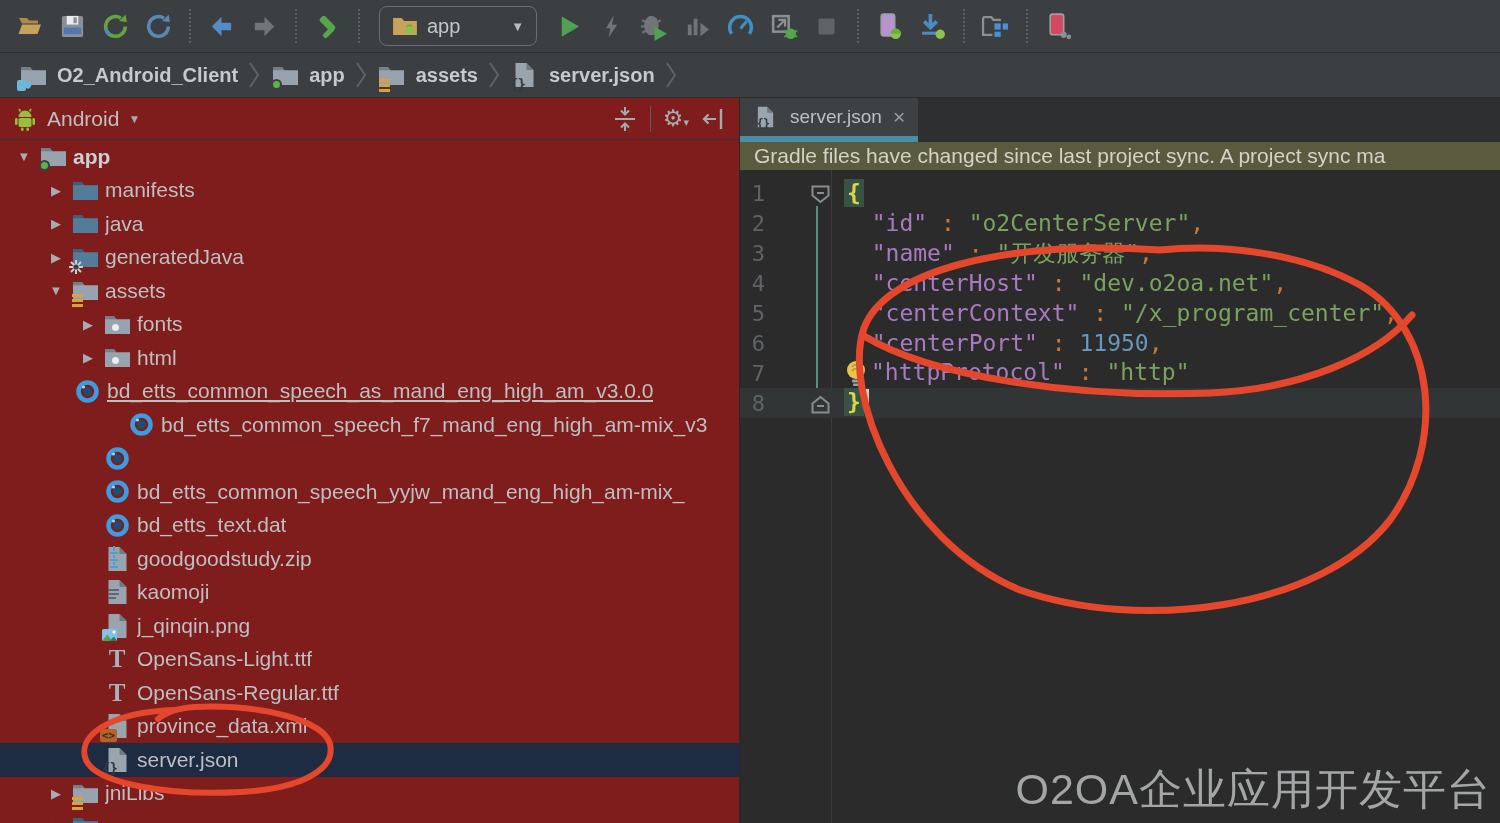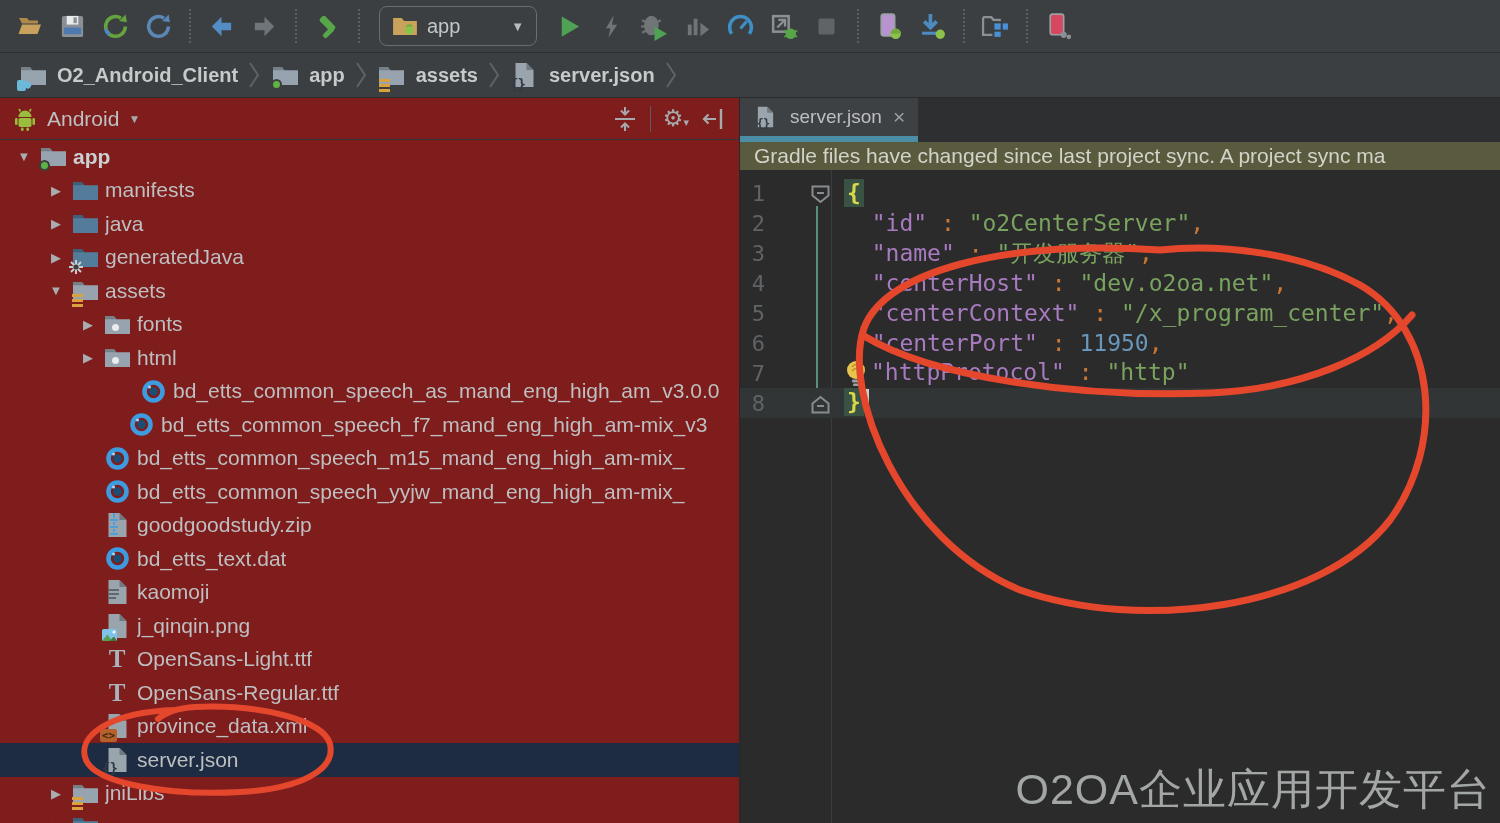--- a/index.html
+++ b/index.html
@@ -413,21 +413,21 @@
             <span class="chev">▶</span>
             <span class="ticon">
               <svg width="27" height="21" viewBox="0 0 27 21">
                 <path d="M1 2h9l2.6 3.2H26V20H1z" fill="#97A3AE"></path>
                 <path d="M1 2h9l2.6 3.2H1z" fill="rgba(0,0,0,.22)"></path>
               </svg>
               <span class="bdg" style="left:10px;bottom:7px;width:7px;height:7px;border-radius:50%;background:#E9EBEC"></span>
             </span>
             <span class="tlabel">html</span>
           </div>
-          <div class="tree-row" style="padding-left: 110px;">
+          <div class="tree-row" style="padding-left: 44px; text-decoration: underline;">
             <span class="chev"></span>
             <span class="ticon">
               <svg width="25" height="25" viewBox="0 0 25 25">
                 <circle cx="12.5" cy="12.5" r="9" fill="none" stroke="#3D9BE0" stroke-width="4.6"></circle>
                 <circle cx="12.5" cy="12.5" r="4.2" fill="#1B4E75"></circle>
                 <circle cx="8.5" cy="8" r="1.6" fill="#9FD4F5"></circle>
               </svg>
             </span>
             <span class="tlabel">bd_etts_common_speech_as_mand_eng_high_am_v3.0.0</span>
           </div>
@@ -444,63 +444,62 @@
           </div>
           <div class="tree-row" style="padding-left: 74px;">
             <span class="chev"></span>
             <span class="ticon">
               <svg width="25" height="25" viewBox="0 0 25 25">
                 <circle cx="12.5" cy="12.5" r="9" fill="none" stroke="#3D9BE0" stroke-width="4.6"></circle>
                 <circle cx="12.5" cy="12.5" r="4.2" fill="#1B4E75"></circle>
                 <circle cx="8.5" cy="8" r="1.6" fill="#9FD4F5"></circle>
               </svg>
             </span>
-            <span class="tlabel">bd_etts_common_speech_m15_mand_eng_high_am-mix_</span>
           </div>
           <div class="tree-row" style="padding-left: 74px;">
             <span class="chev"></span>
             <span class="ticon">
               <svg width="25" height="25" viewBox="0 0 25 25">
                 <circle cx="12.5" cy="12.5" r="9" fill="none" stroke="#3D9BE0" stroke-width="4.6"></circle>
                 <circle cx="12.5" cy="12.5" r="4.2" fill="#1B4E75"></circle>
                 <circle cx="8.5" cy="8" r="1.6" fill="#9FD4F5"></circle>
               </svg>
             </span>
             <span class="tlabel">bd_etts_common_speech_yyjw_mand_eng_high_am-mix_</span>
+          </div>
+          <div class="tree-row" style="padding-left: 74px;">
+            <span class="chev"></span>
+            <span class="ticon">
+              <svg width="25" height="25" viewBox="0 0 25 25">
+                <circle cx="12.5" cy="12.5" r="9" fill="none" stroke="#3D9BE0" stroke-width="4.6"></circle>
+                <circle cx="12.5" cy="12.5" r="4.2" fill="#1B4E75"></circle>
+                <circle cx="8.5" cy="8" r="1.6" fill="#9FD4F5"></circle>
+              </svg>
+            </span>
+            <span class="tlabel">bd_etts_text.dat</span>
           </div>
           <div class="tree-row" style="padding-left: 74px;">
             <span class="chev"></span>
             <span class="ticon">
               <svg width="21" height="26" viewBox="0 0 21 26">
                 <path d="M1.5 1h11l7 7v17h-18z" fill="#99A4AD"></path>
                 <path d="M12.5 1l7 7h-7z" fill="#6F7981"></path>
               </svg>
               <svg class="bdg" style="left:7px;top:0" width="10" height="27">
                 <g stroke="#4C9FD9" stroke-width="2">
                   <line x1="5" y1="1" x2="5" y2="6"></line>
                   <line x1="1" y1="8" x2="9" y2="8"></line>
                   <line x1="5" y1="10" x2="5" y2="13"></line>
                   <line x1="1" y1="15" x2="9" y2="15"></line>
                   <line x1="5" y1="17" x2="5" y2="20"></line>
                   <line x1="1" y1="22" x2="9" y2="22"></line>
                 </g>
               </svg>
             </span>
             <span class="tlabel">goodgoodstudy.zip</span>
-          </div>
-          <div class="tree-row" style="padding-left: 74px;">
-            <span class="chev"></span>
-            <span class="ticon">
-              <svg width="25" height="25" viewBox="0 0 25 25">
-                <circle cx="12.5" cy="12.5" r="9" fill="none" stroke="#3D9BE0" stroke-width="4.6"></circle>
-                <circle cx="12.5" cy="12.5" r="4.2" fill="#1B4E75"></circle>
-                <circle cx="8.5" cy="8" r="1.6" fill="#9FD4F5"></circle>
-              </svg>
-            </span>
-            <span class="tlabel">bd_etts_text.dat</span>
           </div>
           <div class="tree-row" style="padding-left: 74px;">
             <span class="chev"></span>
             <span class="ticon">
               <svg width="21" height="26" viewBox="0 0 21 26">
                 <path d="M1.5 1h11l7 7v17h-18z" fill="#99A4AD"></path>
                 <path d="M12.5 1l7 7h-7z" fill="#6F7981"></path>
               </svg>
               <svg class="bdg" style="left:6px;top:10px" width="11" height="12">
                 <g stroke="#5E6870" stroke-width="2">

